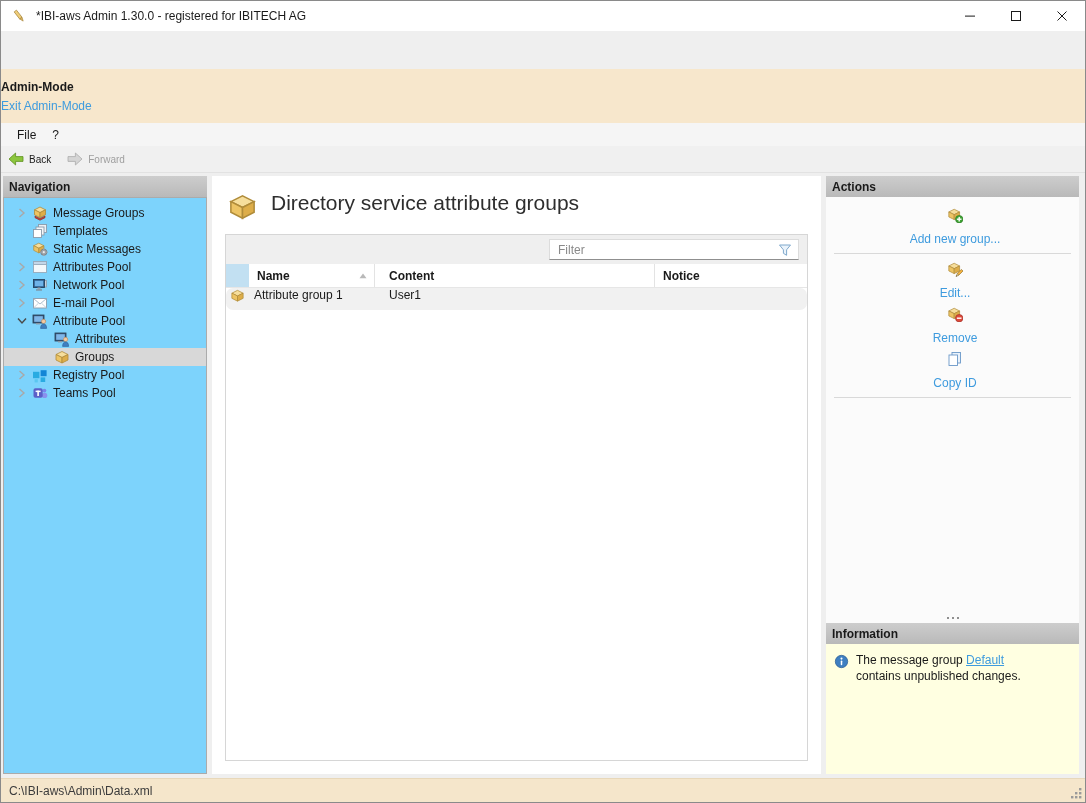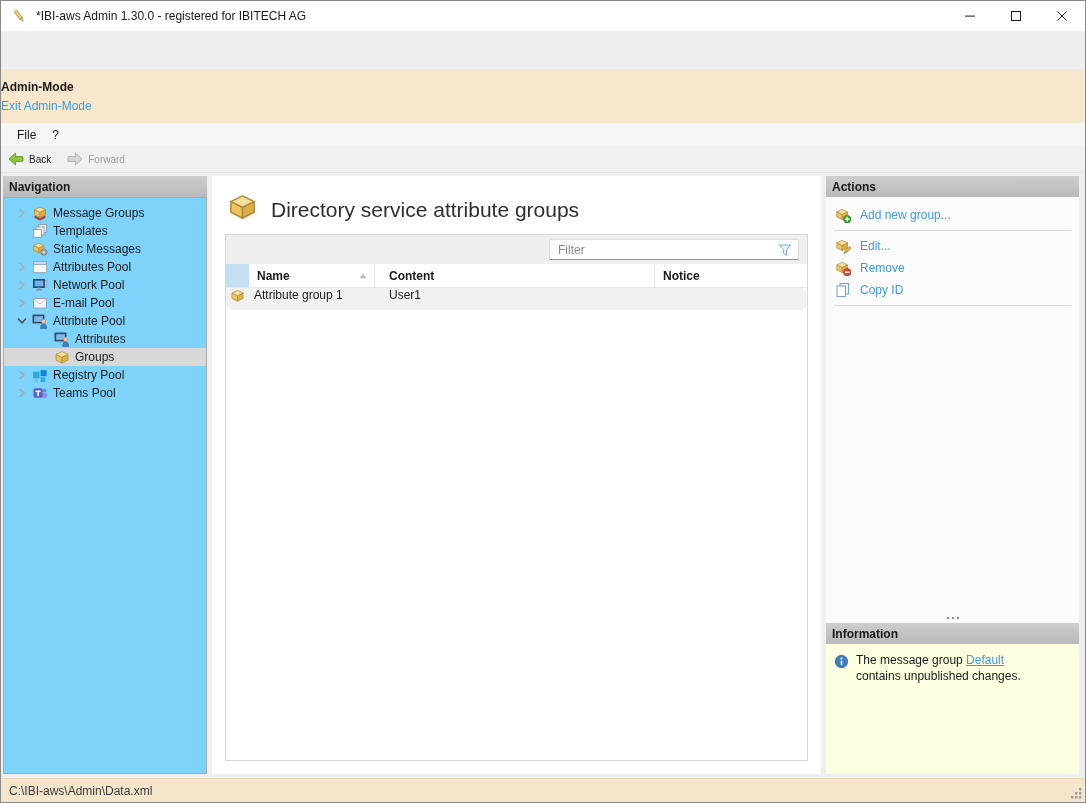--- a/index.html
+++ b/index.html
@@ -33,21 +33,21 @@
   .nav-panel{width:204px;flex:0 0 204px;display:flex;flex-direction:column;}
   .tree{flex:1;background:#7dd3fc;border:1px solid #ababab;padding-top:6px;overflow:hidden;}
   .tree-item{height:18px;display:flex;align-items:center;font-size:12px;padding-left:8px;cursor:pointer;}
   .tree-item .chev{width:20px;flex:0 0 20px;display:flex;align-items:center;justify-content:center;}
   .tree-item .tree-icon{width:16px;height:16px;flex:0 0 16px;margin-right:5px;}
   .tree-item .tree-label{white-space:nowrap;}
   .tree-item.lvl2{padding-left:30px;}
   .tree-item.selected{background:#d8d8d8;}
   
   .content-panel{flex:1;background:#fff;display:flex;flex-direction:column;min-width:0;}
-  .content-header{display:flex;align-items:flex-end;gap:13px;padding:15px 12px 11px 15px;}
+  .content-header{display:flex;align-items:flex-start;gap:13px;padding:15px 12px 11px 15px;}
   .content-header .big-icon{width:31px;height:31px;}
   .content-title{font-size:21px;font-weight:400;color:#2e2e2e;}
   .table-box{flex:1;margin:1px 13px 13px 13px;border:1px solid #d6d6d6;display:flex;flex-direction:column;min-height:0;}
   .filter-bar{flex:0 0 29px;background:#efefef;display:flex;align-items:center;justify-content:flex-end;padding-right:8px;}
   .filter-input{width:250px;height:21px;background:#fff;border:1px solid #dcdcdc;border-bottom-color:#8f8f8f;
     display:flex;align-items:center;padding:0 6px 0 8px;gap:6px;}
   .filter-input input{flex:1;border:none;outline:none;font-size:12px;font-family:"Liberation Sans",sans-serif;color:#1a1a1a;background:transparent;}
   .filter-input input::placeholder{color:#8a8a8a;}
   .t-header{flex:0 0 24px;display:flex;align-items:stretch;border-bottom:1px solid #e6e6e6;font-size:12px;font-weight:bold;}
   .th{display:flex;align-items:center;padding-left:8px;cursor:pointer;}
@@ -58,21 +58,21 @@
   .t-row{flex:0 0 22px;display:flex;align-items:flex-start;background:#f1f1f1;font-size:12px;cursor:pointer;border-radius:7px;}
   .tr-iconcol{width:23px;flex:0 0 23px;display:flex;align-items:center;justify-content:center;}
   .tr-iconcol svg{width:15px;height:15px;}
   .tr-name{width:126px;flex:0 0 126px;padding-left:5px;white-space:nowrap;}
   .tr-content{width:280px;flex:0 0 280px;padding-left:14px;white-space:nowrap;}
   .tr-notice{flex:1;padding-left:8px;}
   .t-empty{flex:1;background:#fff;}
   
   .actions-panel{width:253px;flex:0 0 253px;display:flex;flex-direction:column;background:#fbfbfb;}
   .action-list{padding-top:7px;}
-  .action-item{display:flex;align-items:center;gap:9px;padding:3px 4px 3px 9px;font-size:12px;color:#3e9bde;cursor:pointer;}
+  .action-item{display:flex;align-items:center;gap:9px;padding:3px 4px 3px 9px;font-size:12px;color:#3e9bde;cursor:pointer;flex-direction:column;}
   .action-item svg{width:16px;height:16px;flex:0 0 16px;}
   .action-sep{height:1px;background:#d9d9d9;margin:4px 8px 4px 8px;}
   .actions-spacer{flex:1;}
   .splitter{flex:0 0 11px;display:flex;align-items:center;justify-content:center;gap:3px;cursor:row-resize;}
   .splitter .dot{width:2px;height:2px;background:#8f8f8f;}
   .info-body{flex:0 0 130px;background:#ffffe1;padding:9px 8px 8px 8px;display:flex;gap:7px;font-size:12px;}
   .info-body .info-icon{width:15px;height:15px;flex:0 0 15px;margin-top:1px;}
   .info-text{line-height:1.32;max-width:192px;}
   .info-link{color:#3e9bde;text-decoration:underline;cursor:pointer;}
   

